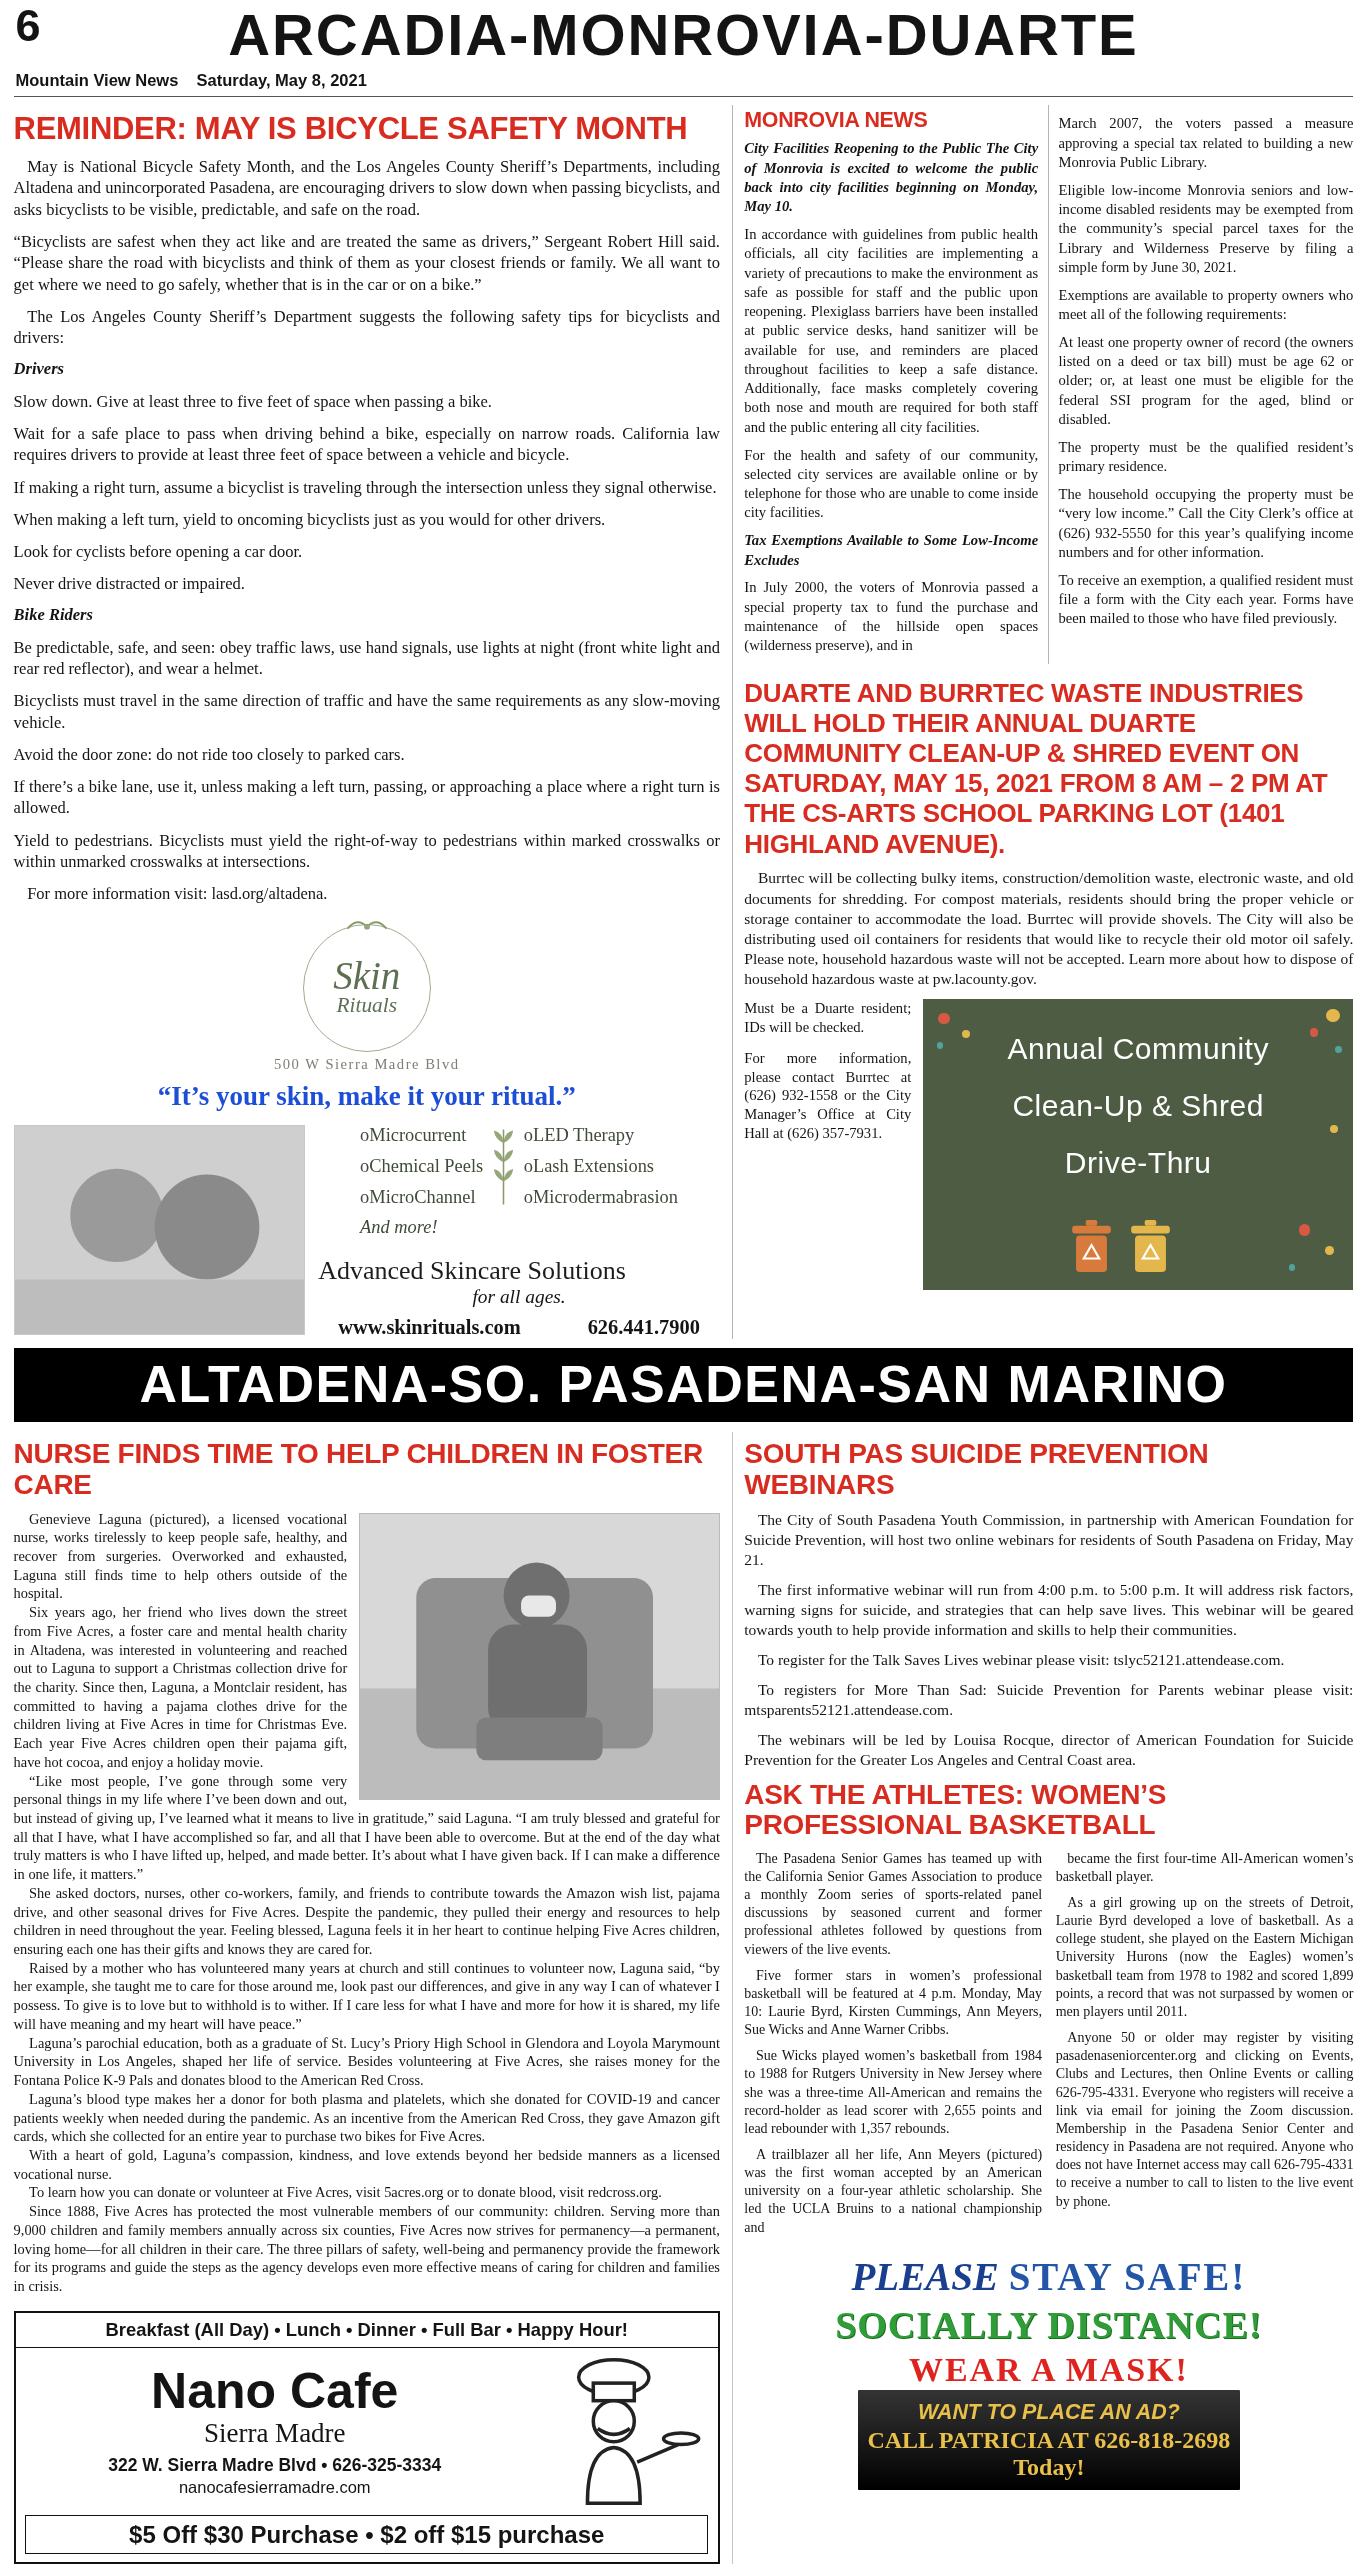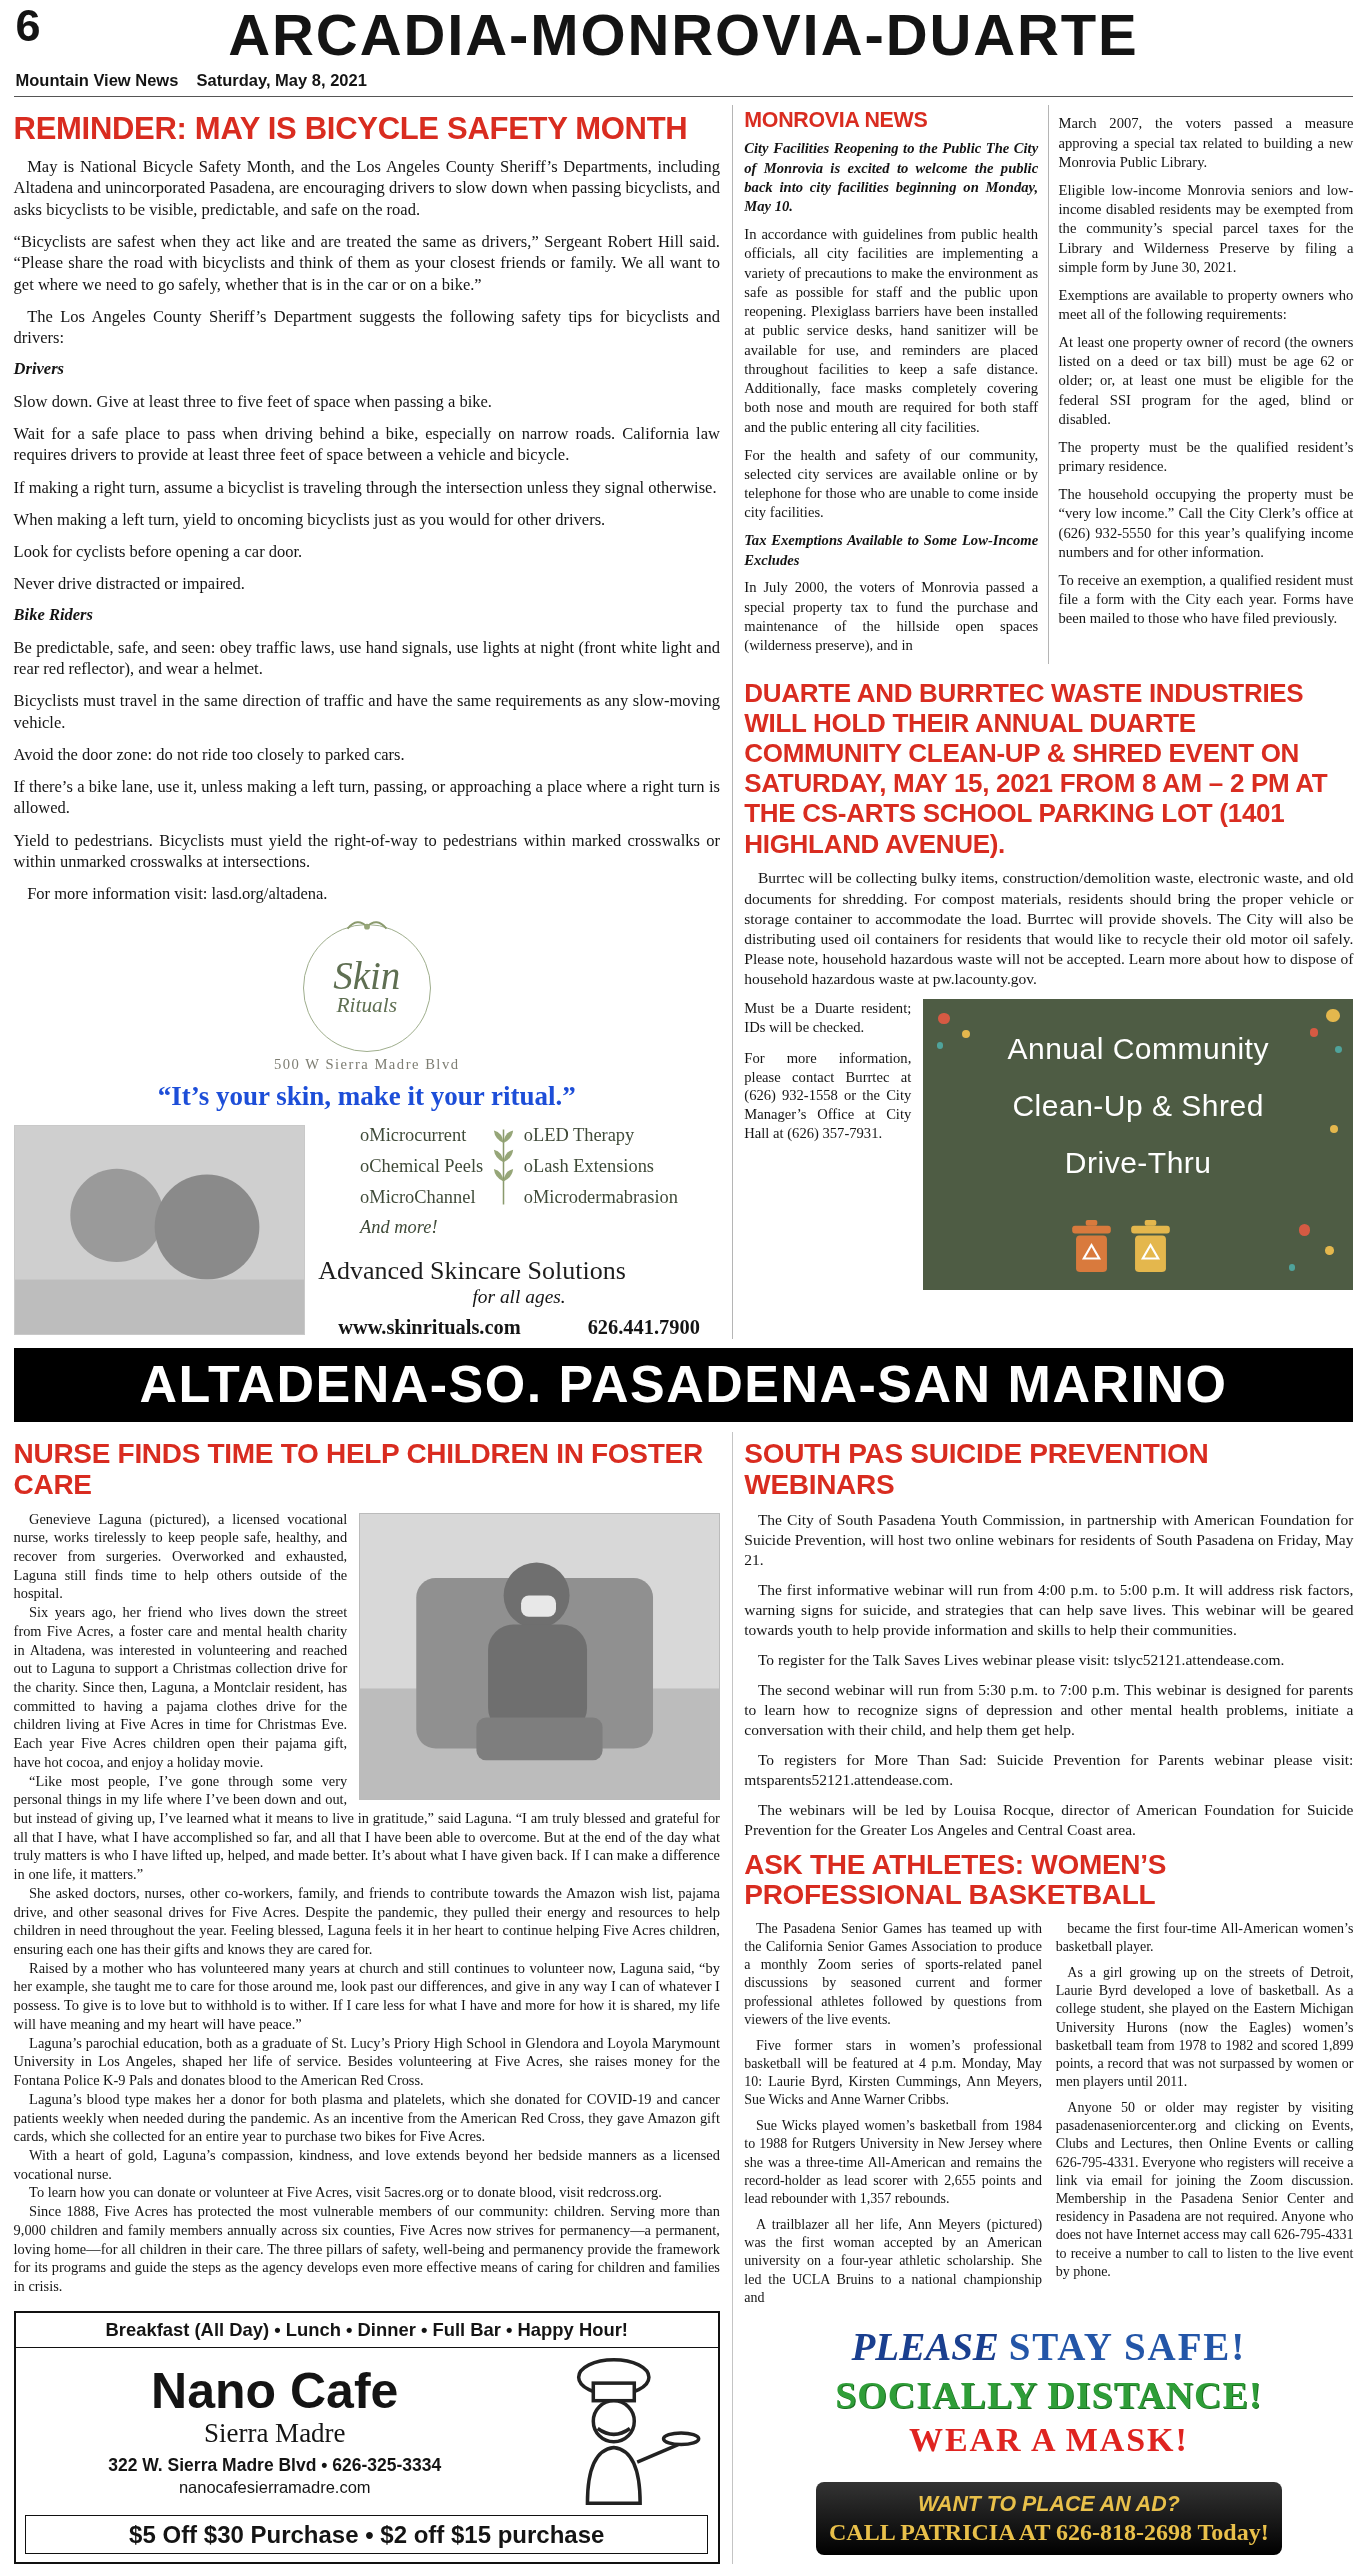--- a/index.html
+++ b/index.html
@@ -97,21 +97,21 @@
   .ath-cols { display:flex; gap:13.6px; }
   .acol { flex:1; }
 
   
   .safety { text-align:center; margin-top:9.7px; }
   .safe1 { font-size:39px; font-weight:bold; margin-bottom:3.9px; }
   .safe1 .please { font-style:italic; color:#1a3f8f; }
   .safe1 .staysafe { color:#2456a8; letter-spacing:1.9px; }
   .safe2 { font-size:38px; font-weight:bold; color:#2f9e38; letter-spacing:1px; text-shadow:1px 1px 0 #1c6e22; margin-bottom:3.9px; }
   .safe3 { font-size:34px; font-weight:bold; color:#df2420; letter-spacing:1.9px; }
-  .place-ad { width:466px; margin:23px auto 0 auto; background:linear-gradient(#343434,#000); color:#e9c04a; text-align:center; padding:9.7px 5.8px; border-radius:8px; }
+  .place-ad { width:382px; margin:1px auto 0 auto; background:linear-gradient(#343434,#000); color:#e9c04a; text-align:center; padding:9.7px 5.8px; border-radius:1px; }
   .pa1 { font-family:"Liberation Sans",sans-serif; font-weight:bold; font-size:21.4px; font-style:italic; }
   .pa2 { font-weight:bold; font-size:24px; margin-top:1.9px; }
 </style>
 </head>
 <body>
 
 <div class="page">
 
   <header class="header">
     <div class="page-num">6</div>
@@ -325,21 +325,20 @@
         </div>
 
       </div>
     </div>
 
     <div class="bcol-right">
       <h2 class="headline h-bottom">SOUTH PAS SUICIDE PREVENTION WEBINARS</h2>
       <p class="b16 ind">The City of South Pasadena Youth Commission, in partnership with American Foundation for Suicide Prevention, will host two online webinars for residents of South Pasadena on Friday, May 21.</p>
       <p class="b16 ind">The first informative webinar will run from 4:00 p.m. to 5:00 p.m. It will address risk factors, warning signs for suicide, and strategies that can help save lives. This webinar will be geared towards youth to help provide information and skills to help their communities.</p>
       <p class="b16 ind">To register for the Talk Saves Lives webinar please visit: tslyc52121.attendease.com.</p>
-      <p class="b16 ind">The second webinar will run from 5:30 p.m. to 7:00 p.m. This webinar is designed for parents to learn how to recognize signs of depression and other mental health problems, initiate a conversation with their child, and help them get help.</p>
       <p class="b16 ind">To registers for More Than Sad: Suicide Prevention for Parents webinar please visit: mtsparents52121.attendease.com.</p>
       <p class="b16 ind">The webinars will be led by Louisa Rocque, director of American Foundation for Suicide Prevention for the Greater Los Angeles and Central Coast area.</p>
 
       <h2 class="headline h-bottom">ASK THE ATHLETES: WOMEN’S PROFESSIONAL BASKETBALL</h2>
       <div class="ath-cols">
         <div class="acol">
           <p class="b14">The Pasadena Senior Games has teamed up with the California Senior Games Association to produce a monthly Zoom series of sports-related panel discussions by seasoned current and former professional athletes followed by questions from viewers of the live events.</p>
           <p class="b14">Five former stars in women’s professional basketball will be featured at 4 p.m. Monday, May 10: Laurie Byrd, Kirsten Cummings, Ann Meyers, Sue Wicks and Anne Warner Cribbs.</p>
           <p class="b14">Sue Wicks played women’s basketball from 1984 to 1988 for Rutgers University in New Jersey where she was a three-time All-American and remains the record-holder as lead scorer with 2,655 points and lead rebounder with 1,357 rebounds.</p>
           <p class="b14">A trailblazer all her life, Ann Meyers (pictured) was the first woman accepted by an American university on a four-year athletic scholarship. She led the UCLA Bruins to a national championship and</p>

